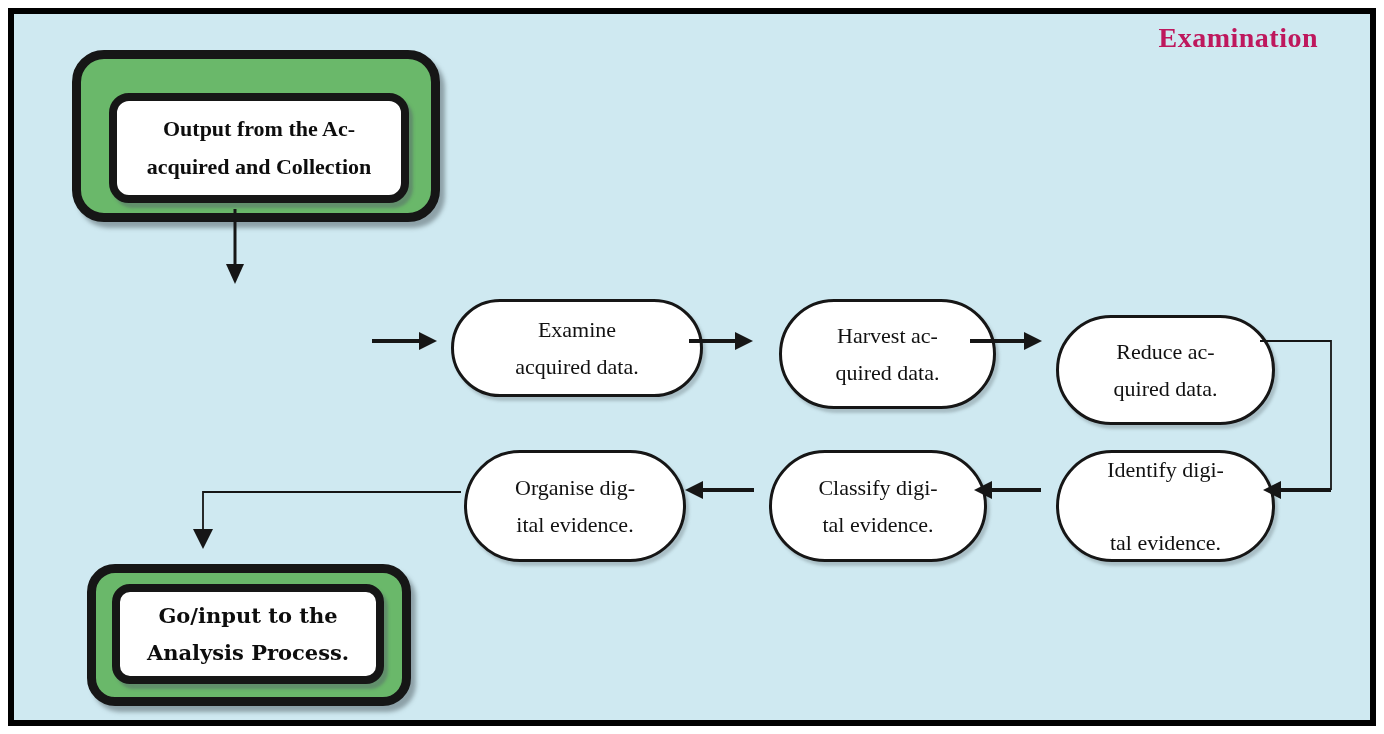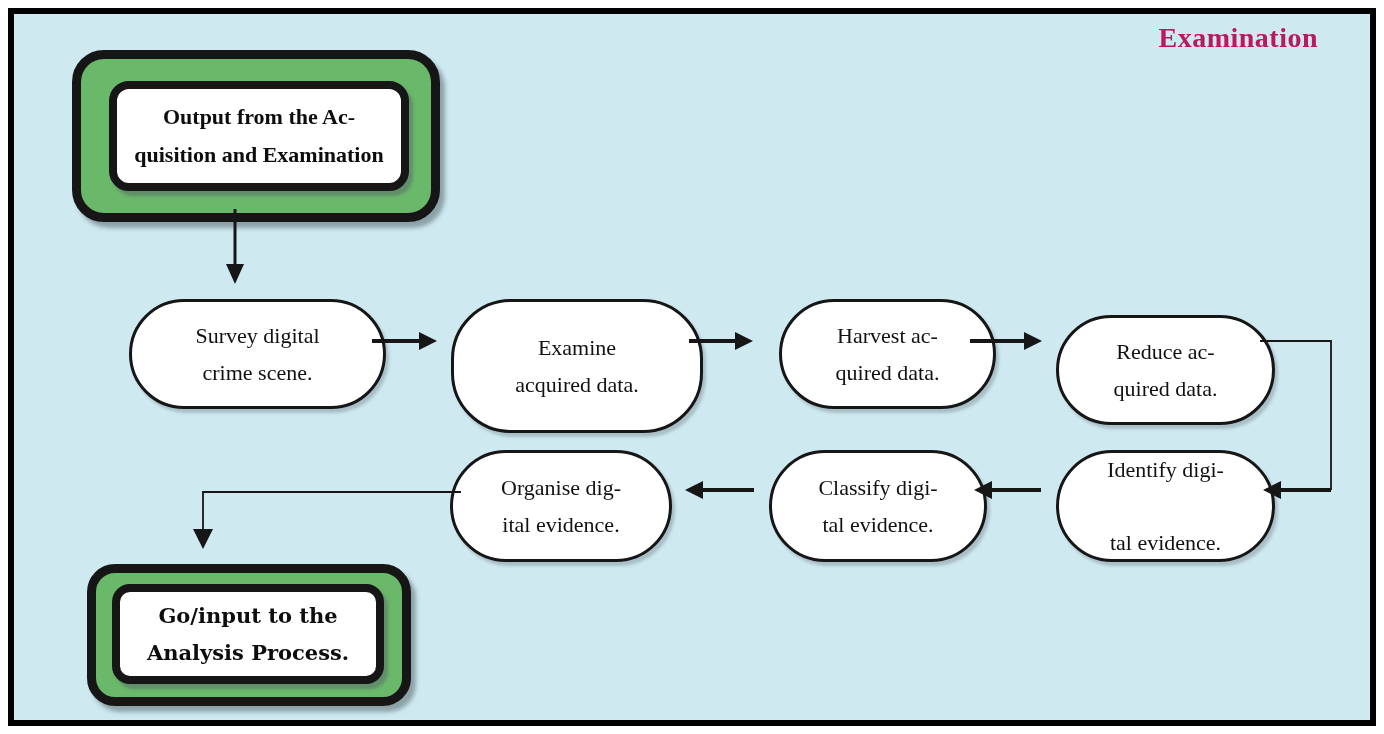--- a/index.html
+++ b/index.html
@@ -43,58 +43,54 @@
   .terminal-inner{
     position:absolute;
     background:var(--node-fill);
     border:8px solid var(--stroke);
     display:flex;flex-direction:column;align-items:center;justify-content:center;
     text-align:center;font-weight:bold;color:#0d0d0d;
     box-shadow:4px 5px 3px rgba(88,102,108,0.5);
   }
   .terminal.start{left:58px;top:36px;width:368px;height:172px;border-radius:32px;}
   .terminal.start .terminal-inner{
-    left:28px;top:22px;width:300px;height:110px;border-radius:20px;
+    left:28px;top:34px;width:300px;height:110px;border-radius:20px;
     font-size:22px;line-height:38px;
   }
   .terminal.end{left:73px;top:550px;width:324px;height:142px;border-radius:28px;}
   .terminal.end .terminal-inner{
     left:16px;top:11px;width:272px;height:100px;border-radius:18px;
     font-size:21px;line-height:37px;
     font-family:"DejaVu Serif",serif;
   }
   .cap-survey  {left:115px; top:285px; width:257px; height:110px;}
-  .cap-examine {left:437px; top:285px; width:252px; height:134px;}
+  .cap-examine {left:437px; top:285px; width:252px; height:98px;}
   .cap-harvest {left:765px; top:285px; width:217px; height:110px;}
   .cap-reduce  {left:1042px;top:285px; width:219px; height:110px;margin-top:16px;}
   .cap-identify{left:1042px;top:436px; width:219px; height:112px;gap:36px;}
   .cap-classify{left:755px; top:436px; width:218px; height:112px;}
-  .cap-organise{left:436px; top:436px; width:222px; height:112px;}
+  .cap-organise{left:450px; top:436px; width:222px; height:112px;}
   svg.edges{position:absolute;left:0;top:0;width:1384px;height:734px;pointer-events:none;}
   .edge-line{stroke:var(--stroke);fill:none;}
   .edge-head{fill:var(--stroke);stroke:none;}
 </style>
 </head>
 <body>
 
 <div class="frame">
 
   <div class="title">Examination</div>
 
   <div class="terminal start">
     <div class="terminal-inner">
       <div>Output from the Ac-</div>
-      <div>quisition and Examination</div>
+      <div>acquired and Collection</div>
     </div>
   </div>
 
-  <div class="capsule cap-survey">
-    <div>Survey digital</div>
-    <div>crime scene.</div>
-  </div>
   <div class="capsule cap-examine">
     <div>Examine</div>
     <div>acquired data.</div>
   </div>
   <div class="capsule cap-harvest">
     <div>Harvest ac-</div>
     <div>quired data.</div>
   </div>
   <div class="capsule cap-reduce">
     <div>Reduce ac-</div>

